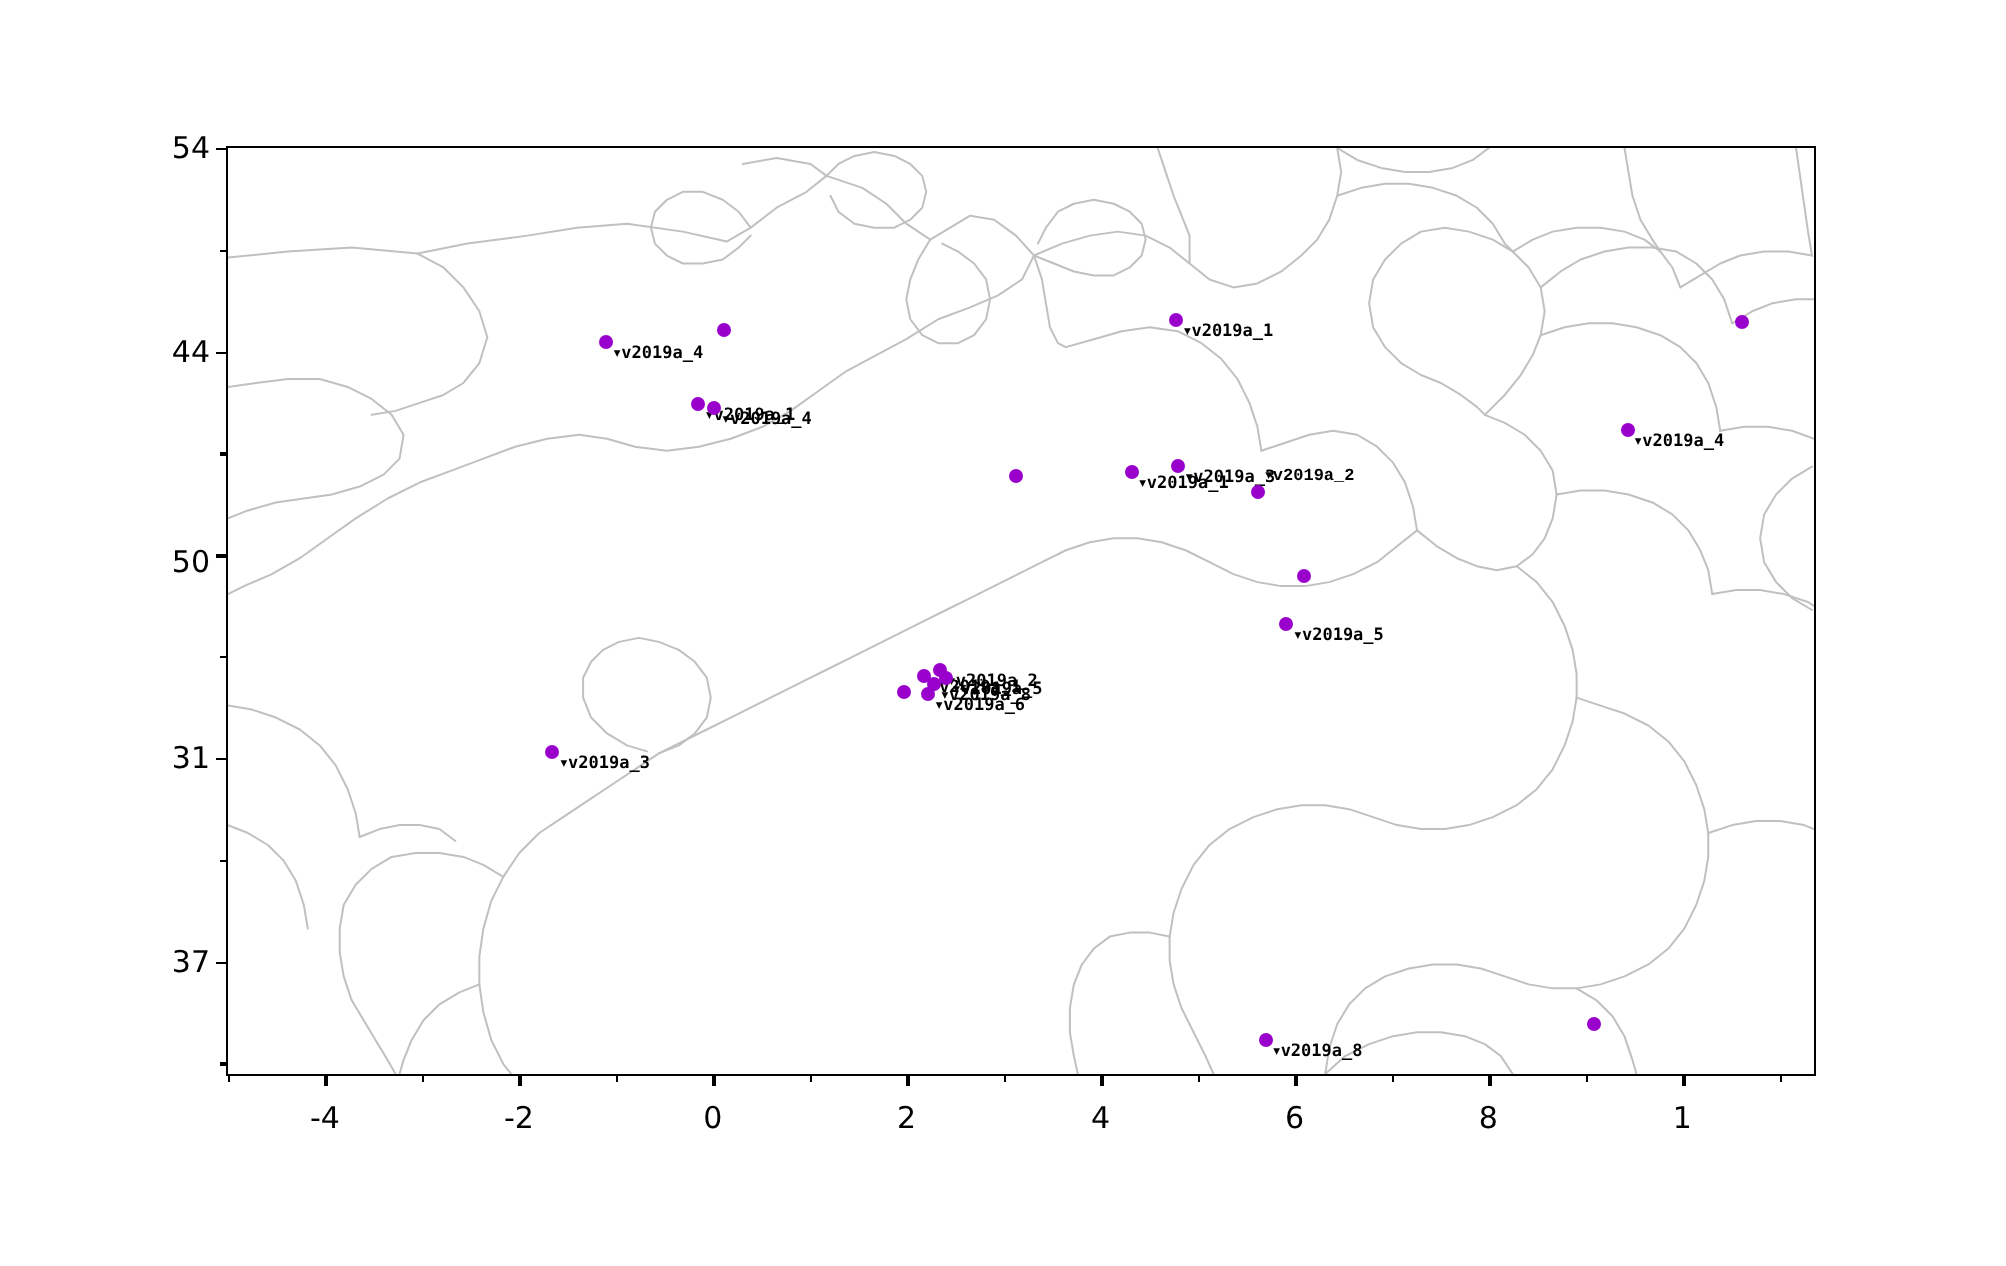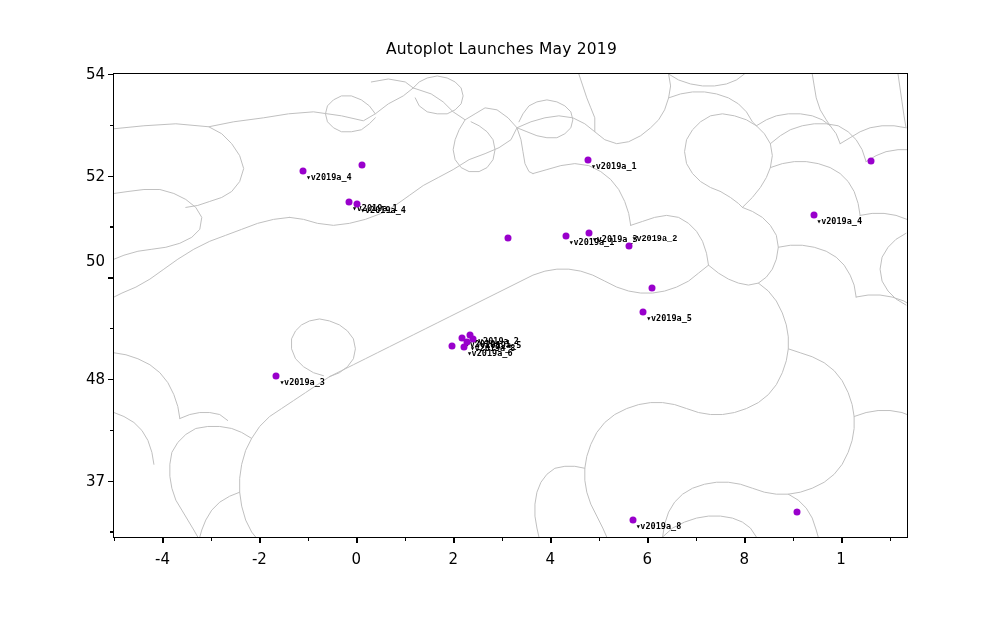--- a/index.html
+++ b/index.html
@@ -31,21 +31,20 @@
   .tick-y{position:absolute;right:100%;width:6px;height:1.4px;background:#000;}
   .tick-y.minor{width:4px;}
   .tick-x{position:absolute;top:100%;width:1.4px;height:6px;background:#000;}
   .tick-x.minor{height:4px;}
 </style>
 </head>
 <body>
 
 <div id="figure">
 
-  <div id="chart-title">Autoplot Launches May 2019</div>
 
   <div id="plot-frame">
 
     <svg id="map-layer" viewBox="0 0 795 465" preserveAspectRatio="none">
       <g fill="none" stroke="#c0c0c0" stroke-width="1" stroke-linejoin="round" stroke-linecap="round">
         <path d="M0 55 L30 52 L62 50 L95 53 L120 48 L150 44 L175 40 L200 38 L228 42 L250 47 L262 40 L275 30 L290 22 L300 14 L292 8 L275 5 L258 8"></path>
         <path d="M300 14 L318 20 L330 28 L340 38 L352 46 L362 40 L372 34 L384 36 L395 44 L404 54 L398 66 L386 74 L372 80 L356 86 L340 96 L325 104 L310 112 L296 122 L282 132 L268 140 L252 146 L236 150 L220 152 L204 150 L190 146 L176 144"></path>
         <path d="M176 144 L160 146 L144 150 L128 156 L112 162 L96 168 L80 176 L64 186 L50 196 L36 206 L22 214 L8 220 L0 224"></path>
         <path d="M95 53 L108 60 L118 70 L126 82 L130 95 L126 108 L118 118 L108 124 L96 128 L84 132 L72 134"></path>
         <path d="M0 120 L14 118 L30 116 L46 116 L60 120 L72 126 L82 134 L88 144 L86 156 L78 164 L66 170 L52 174 L38 176 L24 178 L10 182 L0 186"></path>
@@ -129,25 +128,25 @@
         <div class="ptlabel" style="left: 352.994px; top: 278.41px;"><span class="mk">▾</span><span>v2019a_6</span></div>
         <div class="pt" style="left: 518.689px; top: 446.197px;"></div>
         <div class="ptlabel" style="left: 521.689px; top: 451.197px;"><span class="mk">▾</span><span>v2019a_8</span></div>
         <div class="pt" style="left: 682.537px; top: 438.066px;"></div>
       </div>
 
     <div id="axis-layer">
         <div class="tick-y" style="top: 406.557px;"></div>
         <div class="ytick" style="top: 406.557px;">37</div>
         <div class="tick-y" style="top: 304.918px;"></div>
-        <div class="ytick" style="top: 304.918px;">48</div>
+        <div class="ytick" style="top: 304.918px;">31</div>
         <div class="tick-y" style="top: 203.279px;"></div>
-        <div class="ytick" style="top: 187px;">50</div>
+        <div class="ytick" style="top: 207px;">50</div>
         <div class="tick-y" style="top: 101.639px;"></div>
-        <div class="ytick" style="top: 101.639px;">52</div>
+        <div class="ytick" style="top: 101.639px;">44</div>
         <div class="tick-y" style="top: 0px;"></div>
         <div class="ytick" style="top: 0px;">54</div>
         <div class="tick-y minor" style="top: 457.377px;"></div>
         <div class="tick-y minor" style="top: 355.738px;"></div>
         <div class="tick-y minor" style="top: 254.098px;"></div>
         <div class="tick-y minor" style="top: 152.459px;"></div>
         <div class="tick-y minor" style="top: 50.8197px;"></div>
         <div class="tick-x" style="left: 48.4756px;"></div>
         <div class="xtick" style="left: 48.4756px;">-4</div>
         <div class="tick-x" style="left: 145.427px;"></div>

